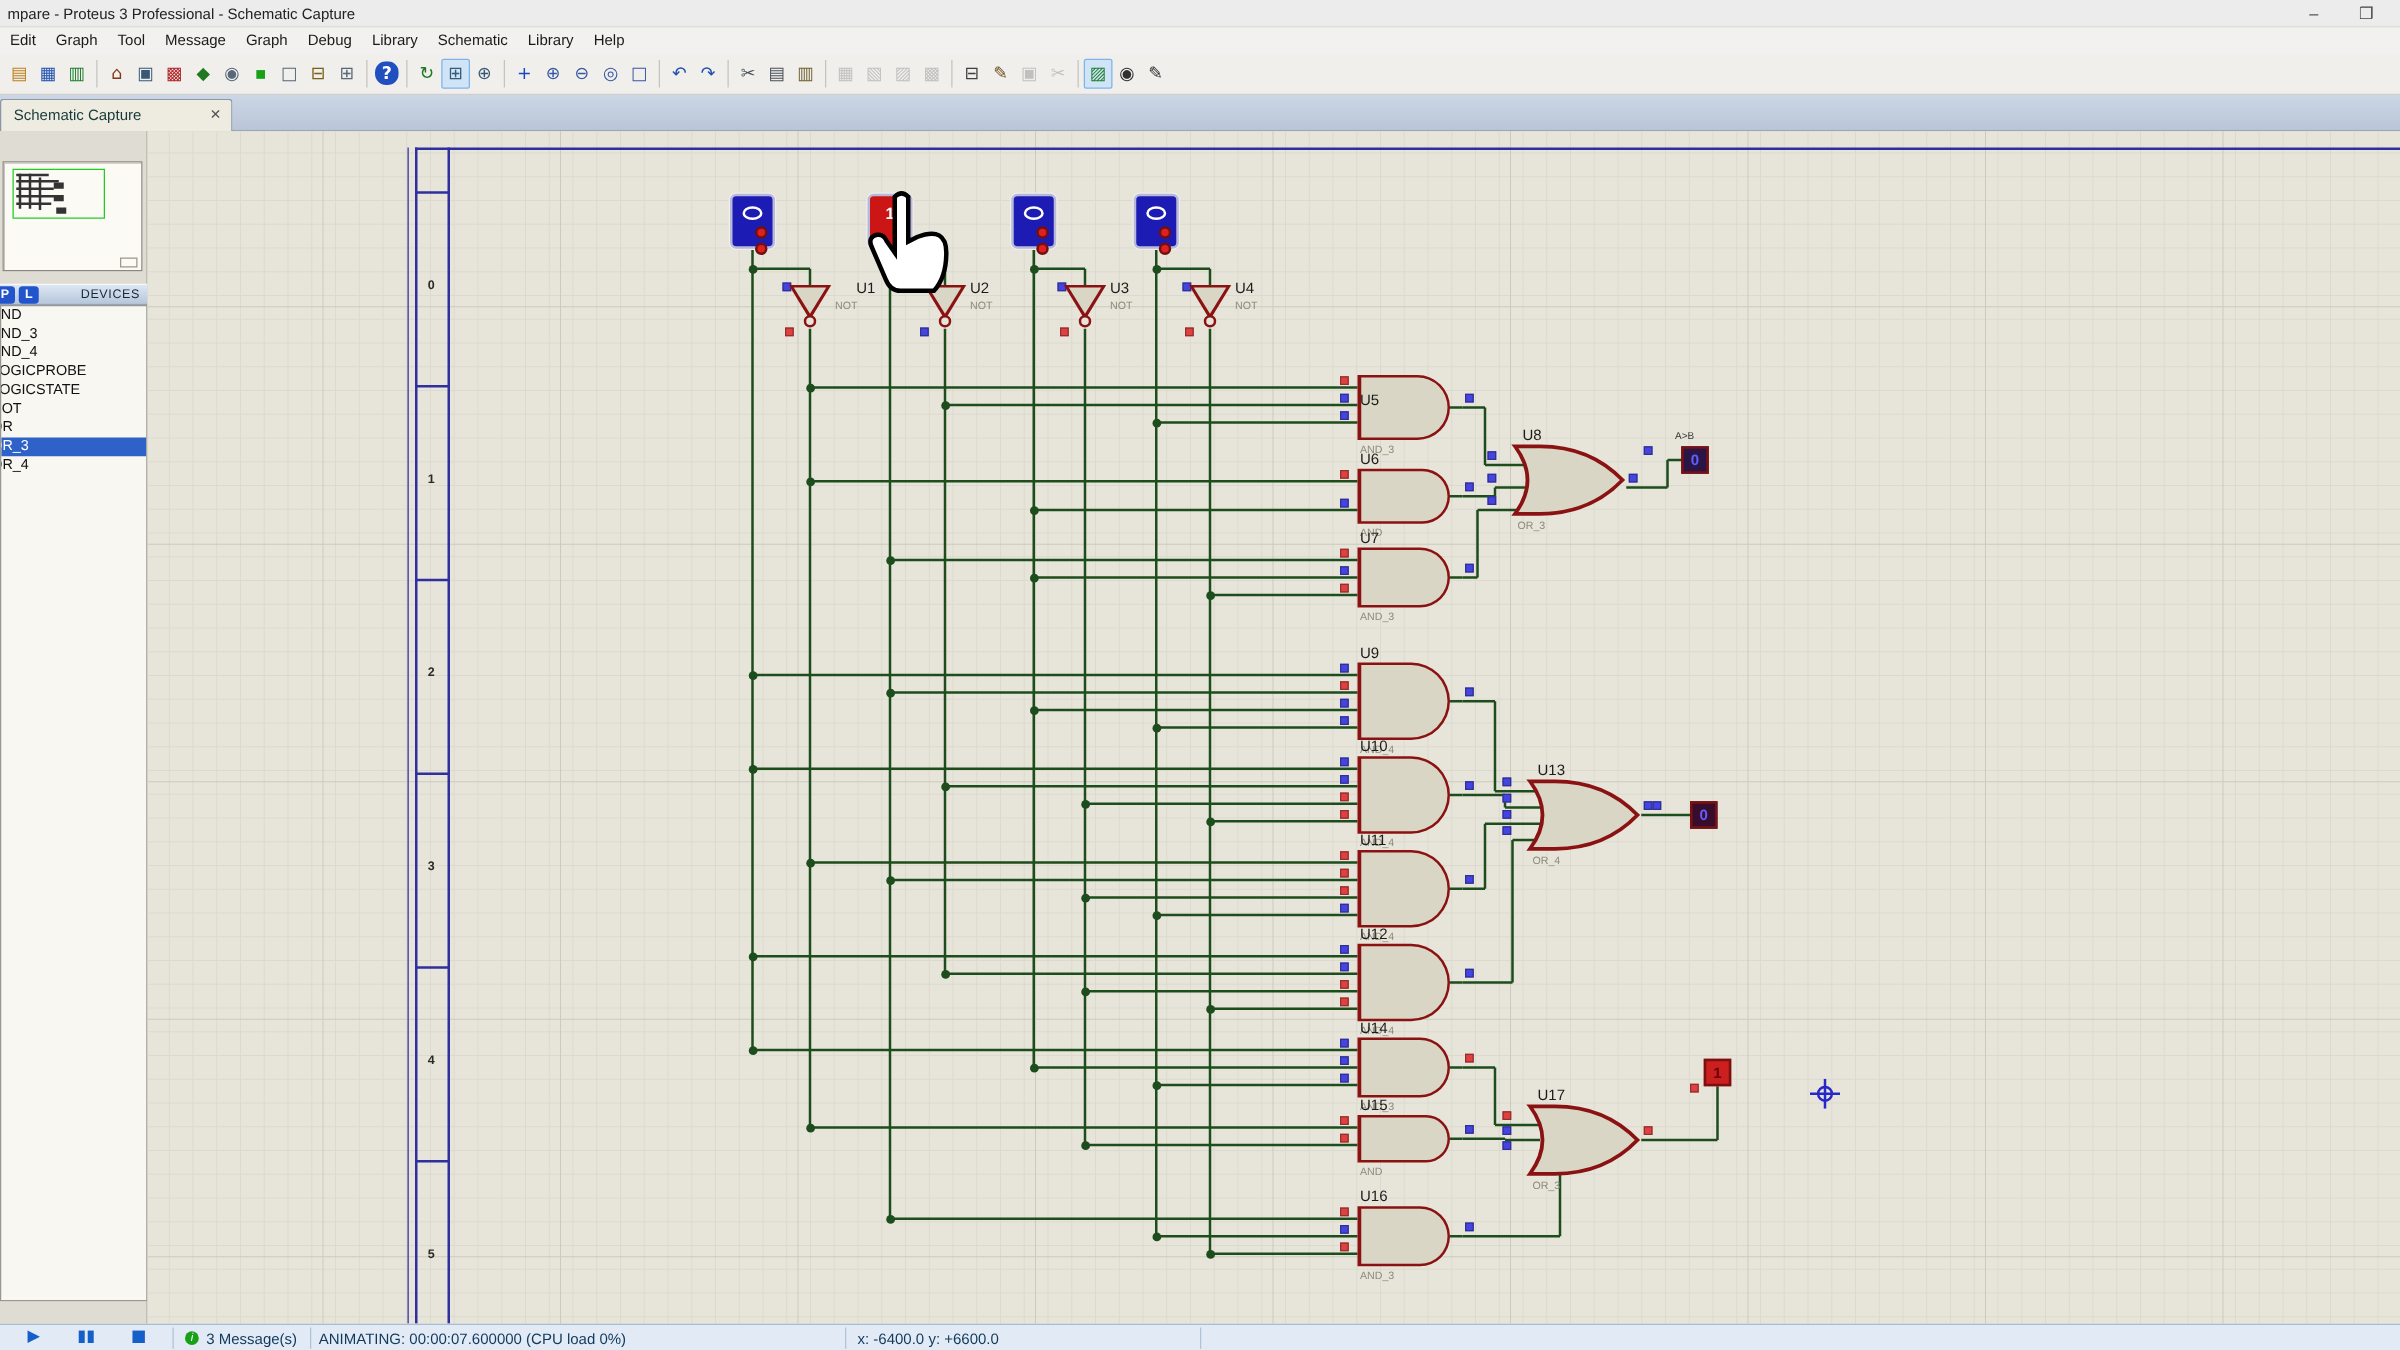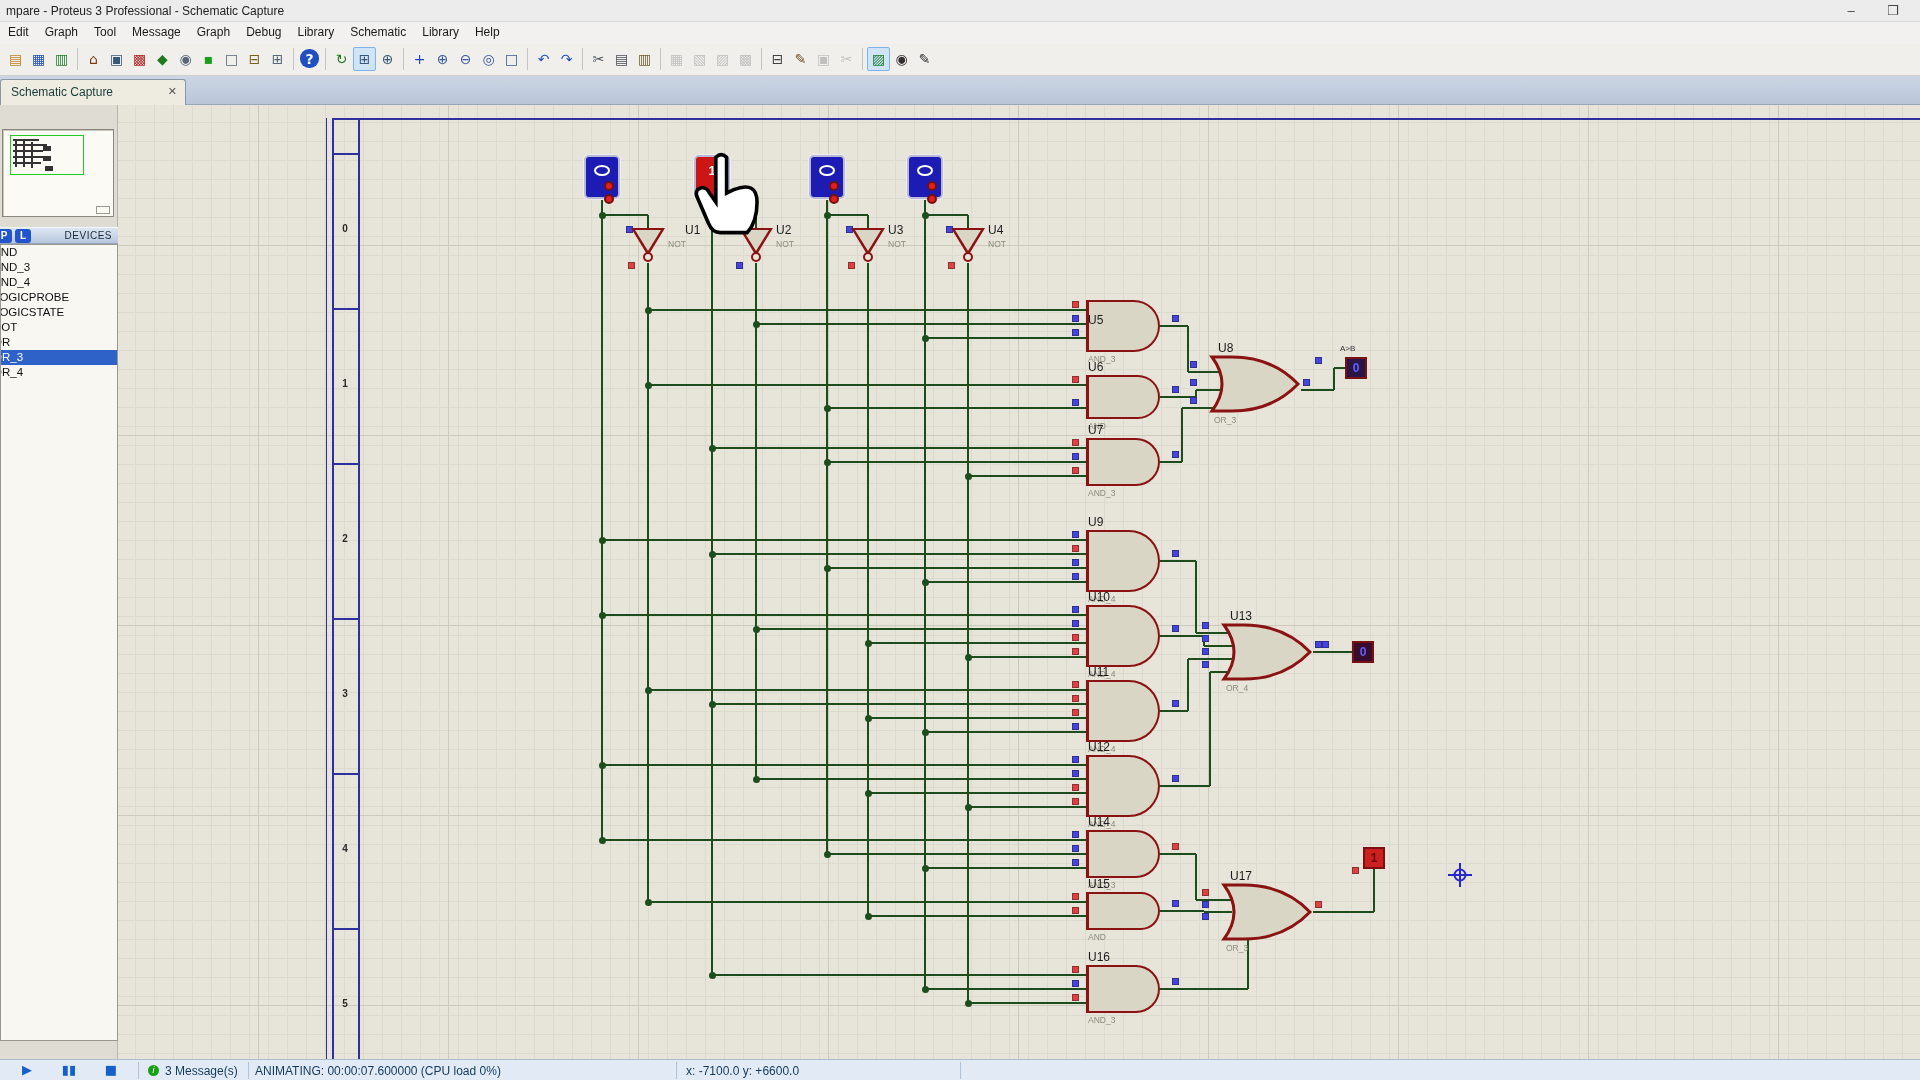--- a/index.html
+++ b/index.html
@@ -456,15 +456,15 @@
 <div id="statusbar">
   <div class="simbtn" style="left:14px">▶</div>
   <div class="simbtn" style="left:56px">▮▮</div>
   <div class="simbtn" style="left:98px">■</div>
   <div class="sb-sep" style="left:138px"></div>
   <div id="info-dot">i</div>
   <div id="sb-messages">3 Message(s)</div>
   <div class="sb-sep" style="left:248px"></div>
   <div id="sb-animating">ANIMATING: 00:00:07.600000 (CPU load 0%)</div>
   <div class="sb-sep" style="left:676px"></div>
-  <div id="sb-coords">x:   -7100.0   y:   +6600.0</div>
+  <div id="sb-coords">x:   -6400.0   y:   +6600.0</div>
   <div class="sb-sep" style="left:960px"></div>
 </div>
 
 </body></html>

